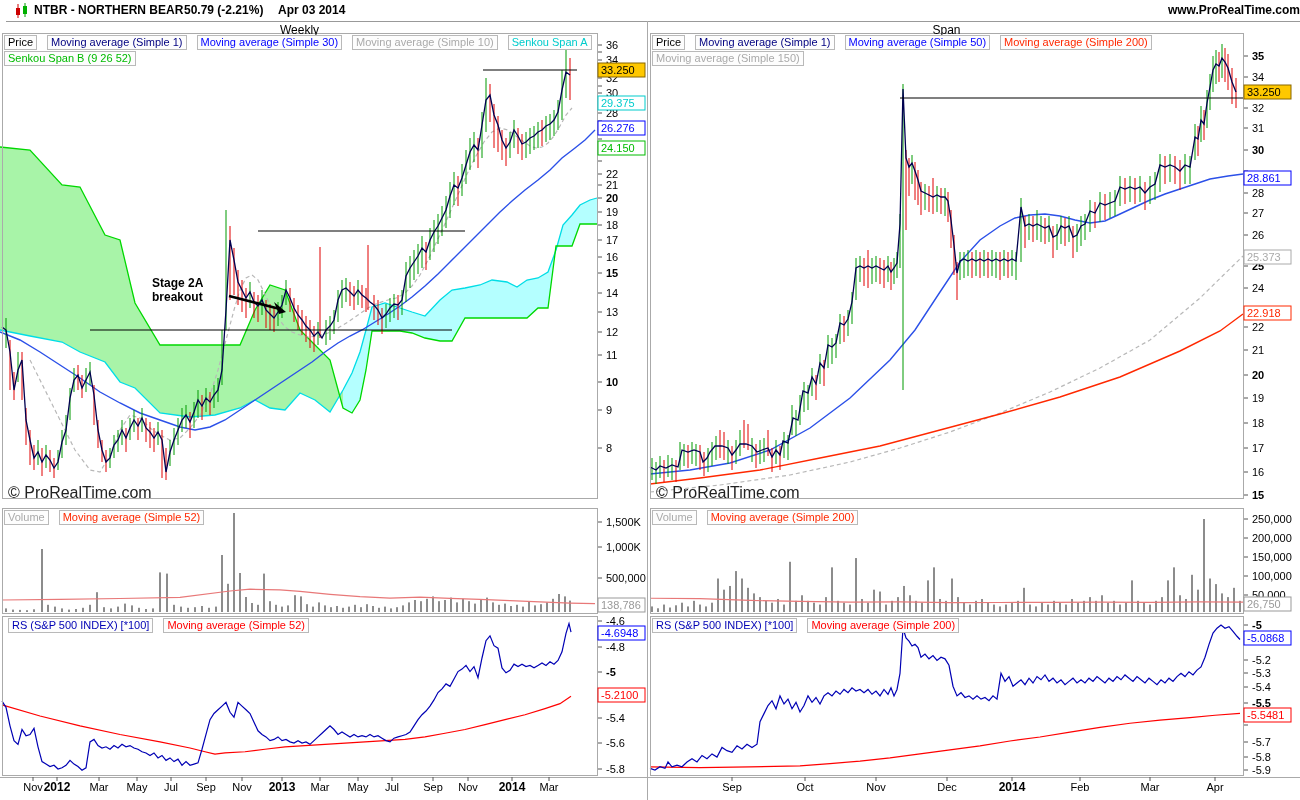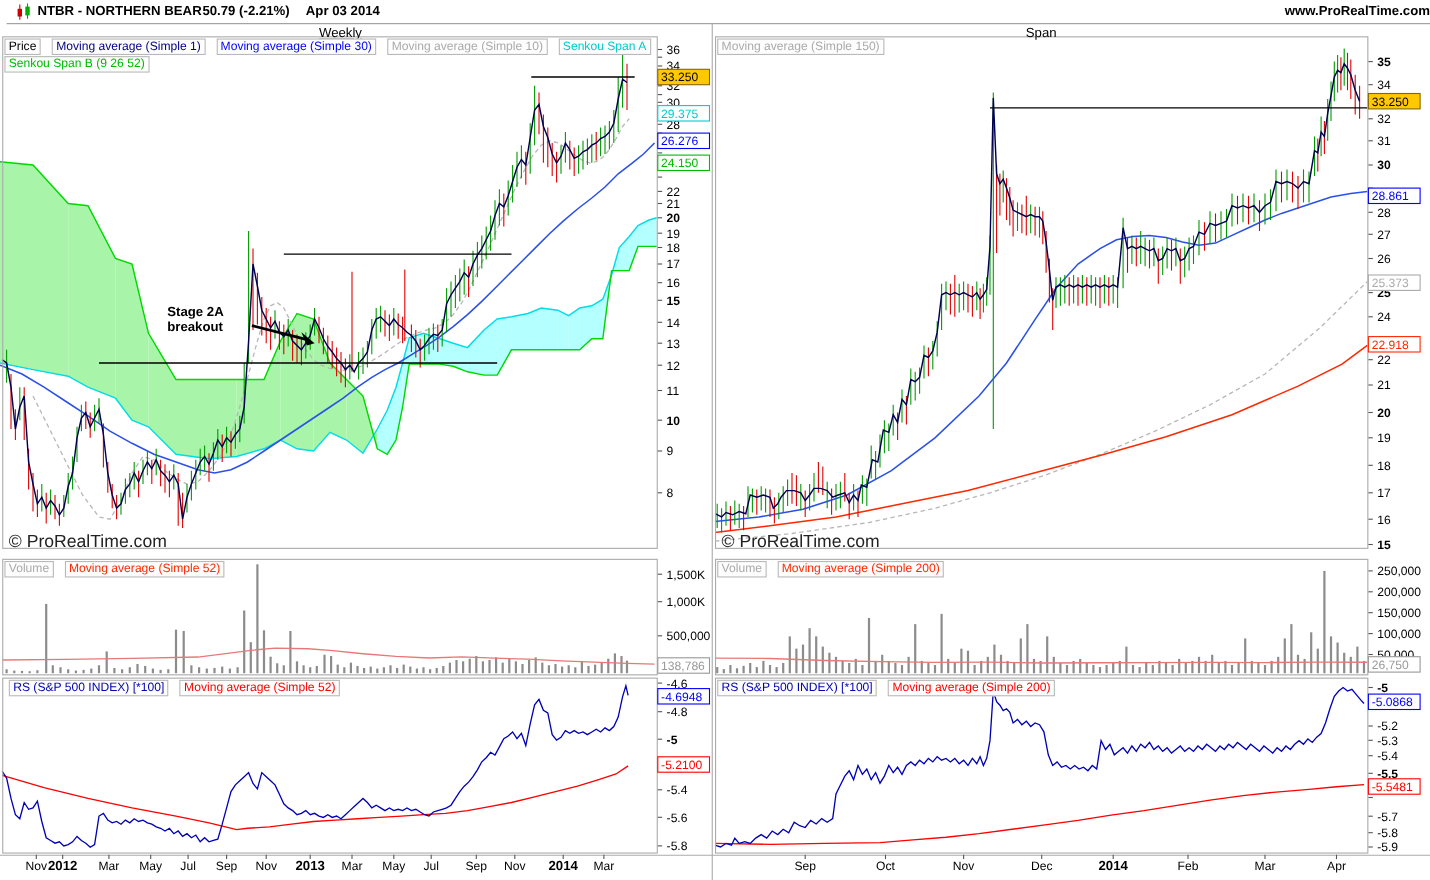--- a/index.html
+++ b/index.html
@@ -788,37 +788,38 @@
       <line x1="1080" y1="777" x2="1080" y2="781" stroke="#555"></line>
       <text x="1080" y="791" font-size="11px" text-anchor="middle" font-family="Liberation Sans, sans-serif" fill="#000" font-weight="normal">Feb</text>
       <line x1="1150" y1="777" x2="1150" y2="781" stroke="#555"></line>
       <text x="1150" y="791" font-size="11px" text-anchor="middle" font-family="Liberation Sans, sans-serif" fill="#000" font-weight="normal">Mar</text>
       <line x1="1215" y1="777" x2="1215" y2="781" stroke="#555"></line>
       <text x="1215" y="791" font-size="11px" text-anchor="middle" font-family="Liberation Sans, sans-serif" fill="#000" font-weight="normal">Apr</text>
       <line x1="229" y1="296" x2="280" y2="309" stroke="#000" stroke-width="2.5"></line>
       <polygon points="286,312 274,302 279,314" fill="#000"></polygon>
     </svg>
 
-  <div class="paneltitle" style="left:12px;width:595px;text-decoration:underline;">Weekly</div>
+  <div class="paneltitle" style="left:2px;width:595px;text-decoration:underline;">Weekly</div>
   <div class="paneltitle" style="left:650px;width:593px;">Span</div>
 
   <div class="copyright" style="left:8px;top:484px;">© ProRealTime.com</div>
   <div class="copyright" style="left:656px;top:484px;">© ProRealTime.com</div>
 
   <div id="annot" style="left: 152px; top: 276px;">
     <div>Stage 2A</div>
     <div>breakout</div>
   </div>
 
   <div id="legends">
       <div class="legendbox" style="left: 4px; top: 35px;">
         <div class="legendrow"><span class="chip" style="color: rgb(0, 0, 0);">Price</span><span class="chip" style="color: rgb(0, 0, 128);">Moving average (Simple 1)</span><span class="chip" style="color: rgb(0, 0, 255);">Moving average (Simple 30)</span><span class="chip" style="color: rgb(170, 170, 170);">Moving average (Simple 10)</span><span class="chip" style="color: rgb(0, 204, 204);">Senkou Span A</span></div>
         <div class="legendrow"><span class="chip" style="color: rgb(0, 187, 0);">Senkou Span B (9 26 52)</span></div>
       </div>
       <div class="legendbox" style="left: 652px; top: 35px;">
+        <div class="legendrow"><span class="chip" style="color: rgb(0, 0, 0);">Price</span><span class="chip" style="color: rgb(0, 0, 128);">Moving average (Simple 1)</span><span class="chip" style="color: rgb(0, 0, 255);">Moving average (Simple 50)</span><span class="chip" style="color: rgb(255, 40, 0);">Moving average (Simple 200)</span></div>
         <div class="legendrow"><span class="chip" style="color: rgb(170, 170, 170);">Moving average (Simple 150)</span></div>
       </div>
       <div class="legendbox" style="left: 4px; top: 510px;">
         <div class="legendrow"><span class="chip" style="color: rgb(170, 170, 170);">Volume</span><span class="chip" style="color: rgb(255, 40, 0);">Moving average (Simple 52)</span></div>
       </div>
       <div class="legendbox" style="left: 652px; top: 510px;">
         <div class="legendrow"><span class="chip" style="color: rgb(170, 170, 170);">Volume</span><span class="chip" style="color: rgb(255, 40, 0);">Moving average (Simple 200)</span></div>
       </div>
       <div class="legendbox" style="left: 8px; top: 618px;">
         <div class="legendrow"><span class="chip" style="color: rgb(0, 0, 180);">RS (S&amp;P 500 INDEX) [*100]</span><span class="chip" style="color: rgb(255, 0, 0);">Moving average (Simple 52)</span></div>

